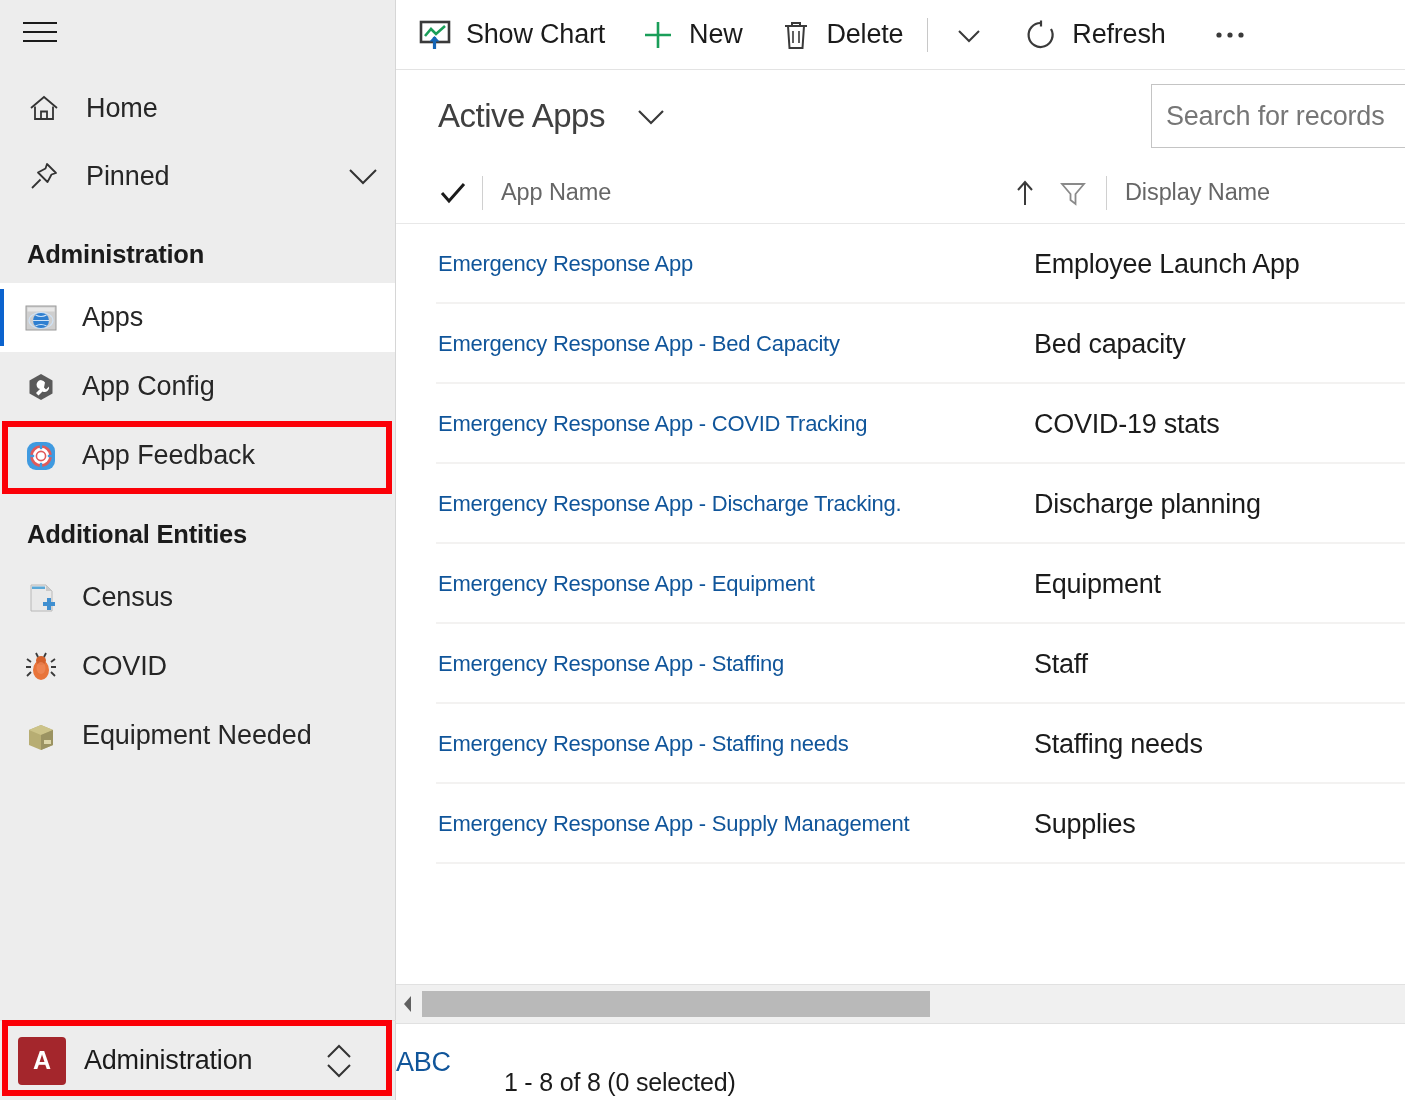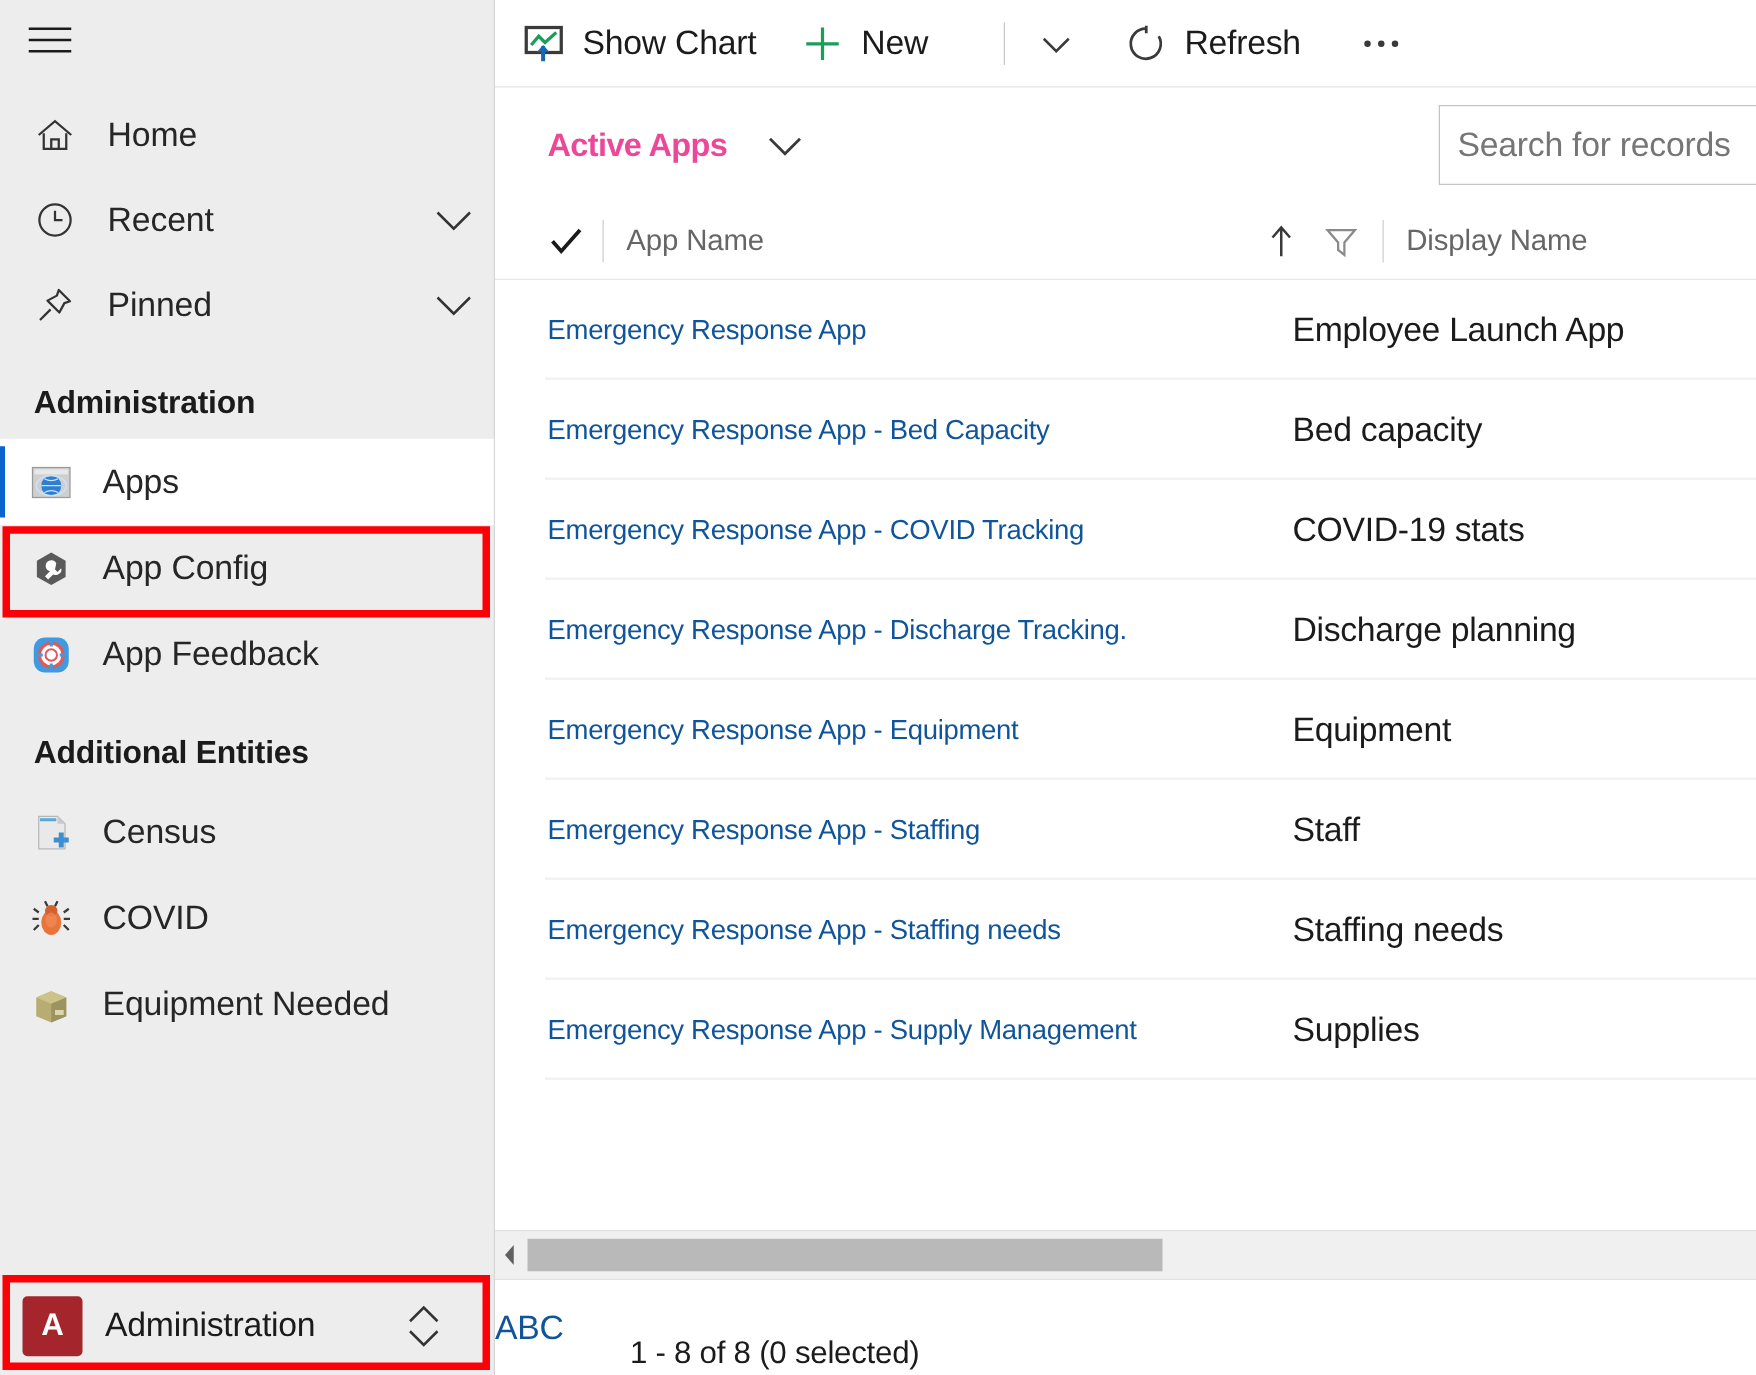--- a/index.html
+++ b/index.html
@@ -96,21 +96,21 @@
   }
   .cmd {
     display: flex; align-items: center; height: 70px; cursor: pointer;
     padding: 0 0 0 0; margin-right: 0;
   }
   .cmd .ctxt { font-size: 27px; color: #1b1b1b; margin-left: 14px; white-space: nowrap; letter-spacing:-0.2px;}
   .cmd-sep { width:1px; height: 34px; background: #c8c8c8; margin: 0 24px; }
 
   .viewbar { height: 92px; flex: 0 0 92px; display: flex; align-items: center;
              padding-left: 42px; position: relative; }
-  .viewname { font-size: 26px; font-weight: 700; color: #ec4899; letter-spacing:-0.5px;}
+  .viewname { font-size: 33px; font-weight: 400; color: #404040; letter-spacing:-0.5px;}
   .viewchev { margin-left: 26px; cursor: pointer; display:flex; }
   .searchbox {
     position: absolute; right: -14px; top: 14px; width: 268px; height: 64px;
     border: 1px solid #c4c4c4; background:#fff;
     display: flex; align-items: center; padding-left: 14px;
   }
   .searchbox .ph { font-size: 27px; color: #767676; white-space: nowrap; letter-spacing:-0.2px;}
 
   .gridhead {
     height: 62px; flex: 0 0 62px; display: flex; align-items: center;
@@ -174,34 +174,20 @@
         <span class="ico">
           <svg width="36" height="36" viewBox="0 0 36 36">
             <path d="M5 18 L18 7 L31 18" fill="none" stroke="#333" stroke-width="1.8"></path>
             <path d="M9 16.5 V29 H27 V16.5" fill="none" stroke="#333" stroke-width="1.8"></path>
             <path d="M15 29 V21.5 H21 V29" fill="none" stroke="#333" stroke-width="1.8"></path>
           </svg>
         </span>
         <span class="lbl">Home</span>
       </div>
 
-      <div class="nav-item">
-        <span class="ico">
-          <svg width="36" height="36" viewBox="0 0 36 36">
-            <circle cx="18" cy="18" r="12.5" fill="none" stroke="#333" stroke-width="1.8"></circle>
-            <path d="M18 10.5 V18 H24" fill="none" stroke="#333" stroke-width="1.8"></path>
-          </svg>
-        </span>
-        <span class="lbl">Recent</span>
-        <span class="chev">
-          <svg width="42" height="30" viewBox="0 0 42 30">
-            <path d="M8 9 L21 22 L34 9" fill="none" stroke="#333" stroke-width="2"></path>
-          </svg>
-        </span>
-      </div>
 
       <div class="nav-item">
         <span class="ico">
           <svg width="36" height="36" viewBox="0 0 36 36">
             <path d="M21 6 L30 15 L25.5 16.5 L21.5 24 L12 14.5 L19.5 10.5 Z" fill="none" stroke="#333" stroke-width="1.8" stroke-linejoin="round"></path>
             <path d="M14.5 21.5 L6 30" fill="none" stroke="#333" stroke-width="1.8"></path>
           </svg>
         </span>
         <span class="lbl">Pinned</span>
         <span class="chev">
@@ -327,20 +313,31 @@
 
       <div class="cmd" style="margin-right:36px;">
         <span>
           <svg width="34" height="34" viewBox="0 0 34 34">
             <path d="M17 4 V30 M4 17 H30" stroke="#1a9e59" stroke-width="2.6"></path>
           </svg>
         </span>
         <span class="ctxt">New</span>
       </div>
 
+      <div class="cmd">
+        <span>
+          <svg width="34" height="34" viewBox="0 0 34 34">
+            <path d="M6 8 H28" stroke="#3a3a3a" stroke-width="2"></path>
+            <path d="M13 8 V5 H21 V8" fill="none" stroke="#3a3a3a" stroke-width="2"></path>
+            <path d="M9 8 L10.5 30 H23.5 L25 8" fill="none" stroke="#3a3a3a" stroke-width="2"></path>
+            <path d="M14 13 V25 M20 13 V25" stroke="#3a3a3a" stroke-width="1.6"></path>
+          </svg>
+        </span>
+        <span class="ctxt">Delete</span>
+      </div>
 
       <div class="cmd-sep"></div>
 
       <div class="cmd" style="margin-right:38px;">
         <span>
           <svg width="34" height="34" viewBox="0 0 34 34">
             <path d="M7 13 L17 23 L27 13" fill="none" stroke="#3a3a3a" stroke-width="2"></path>
           </svg>
         </span>
       </div>

